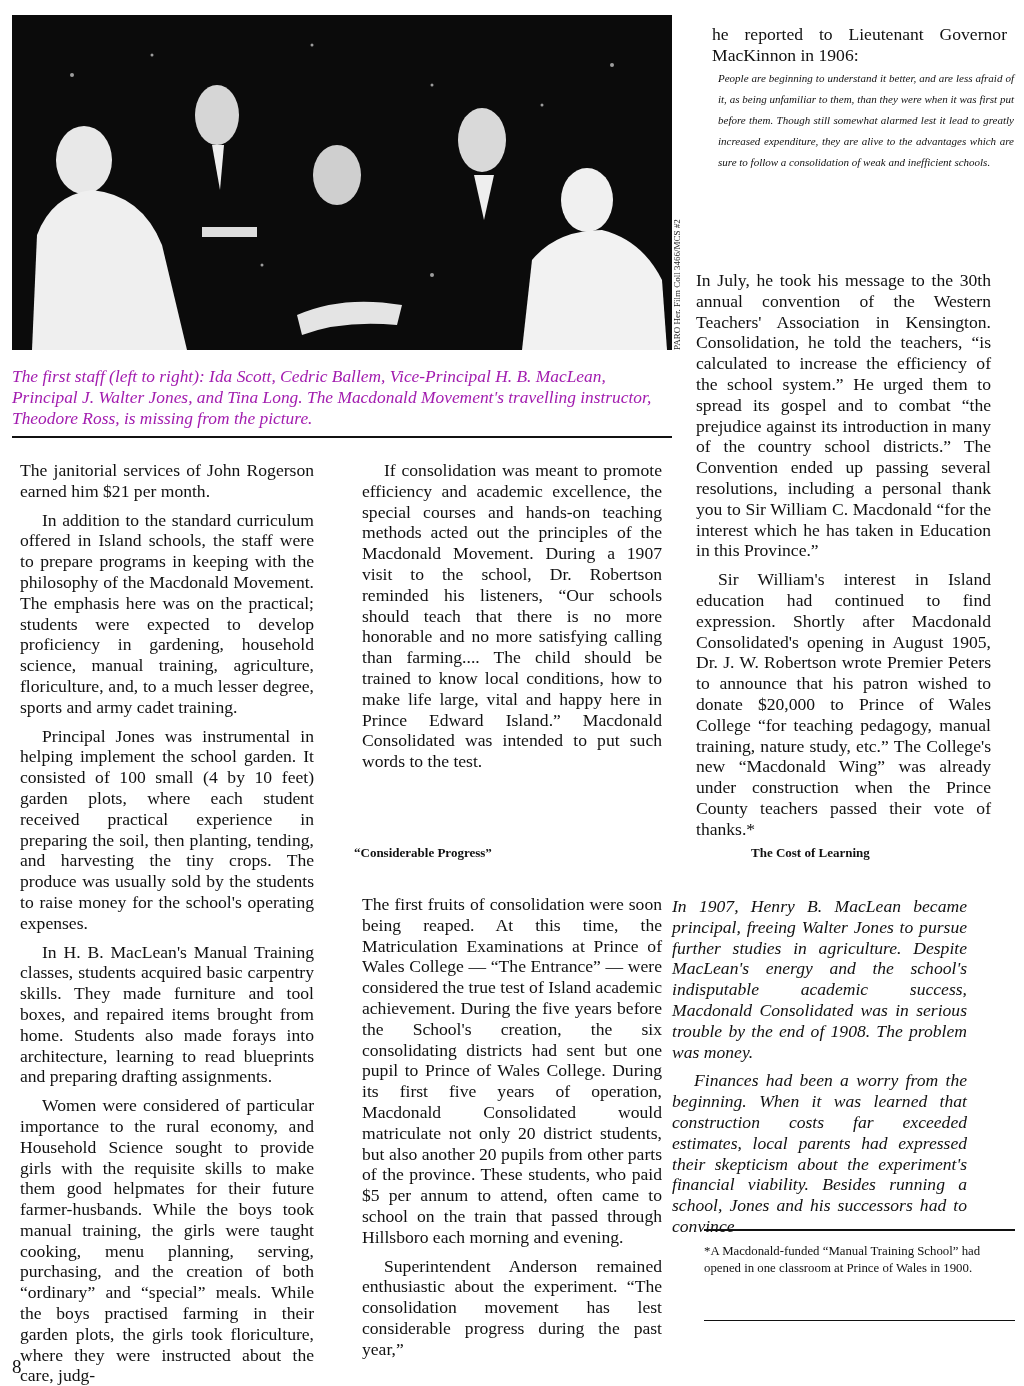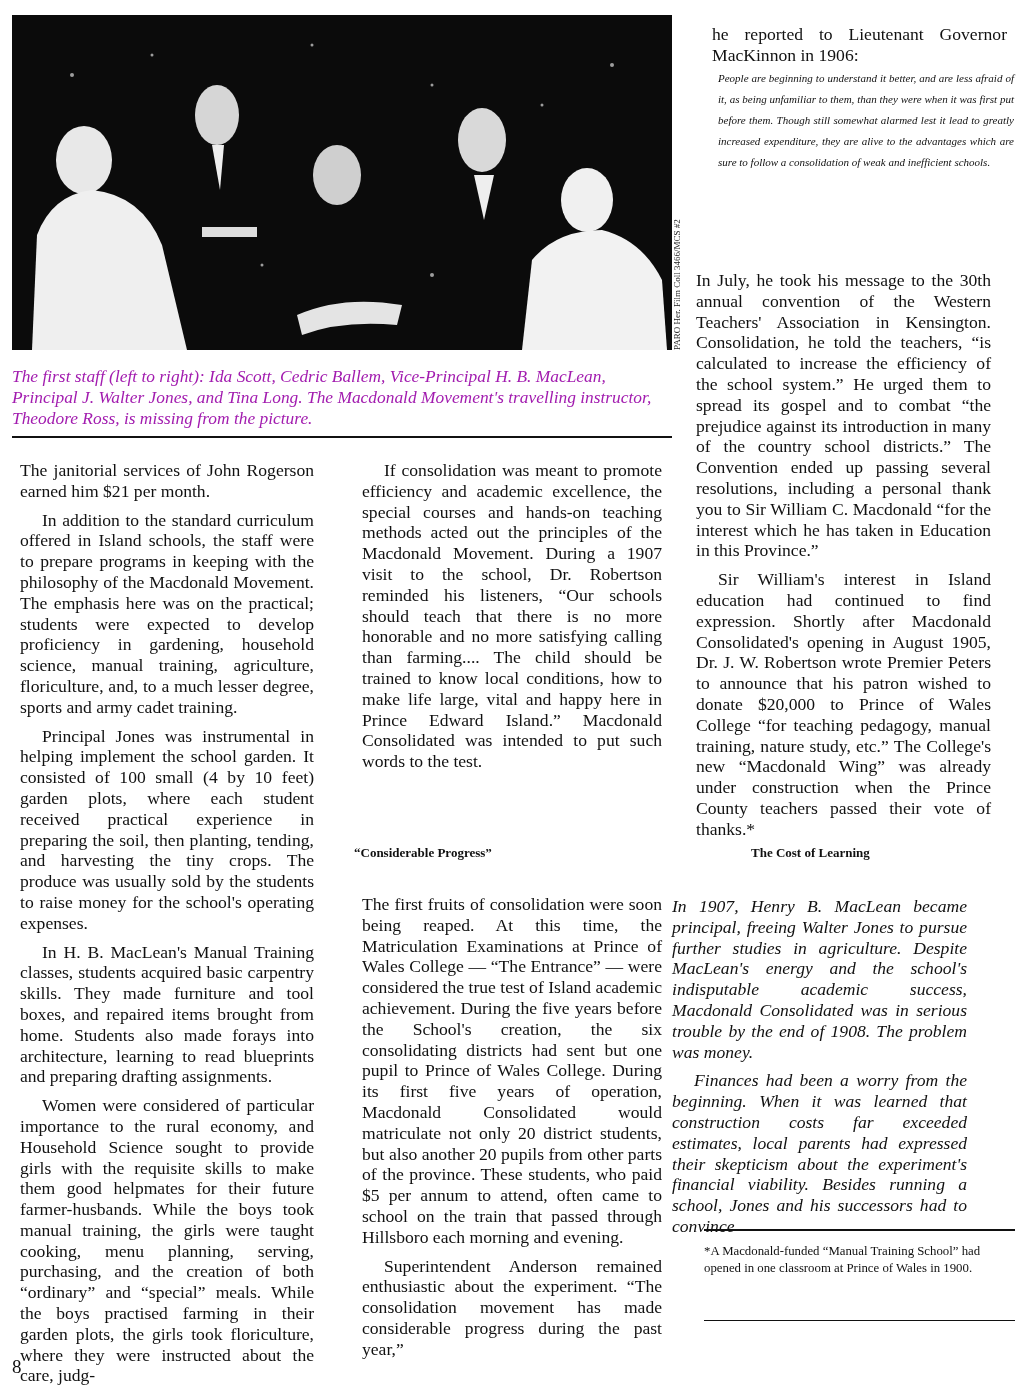--- a/index.html
+++ b/index.html
@@ -81,21 +81,21 @@
   <p class="ind">In H. B. MacLean's Manual Training classes, students acquired basic carpentry skills. They made furniture and tool boxes, and repaired items brought from home. Students also made forays into architecture, learning to read blueprints and preparing drafting assignments.</p>
   <p class="ind">Women were considered of particular importance to the rural economy, and Household Science sought to provide girls with the requisite skills to make them good helpmates for their future farmer-husbands. While the boys took manual training, the girls were taught cooking, menu planning, serving, purchasing, and the creation of both “ordinary” and “special” meals. While the boys practised farming in their garden plots, the girls took floriculture, where they were instructed about the care, judg-</p>
 </div>
 
 <div class="col col2">
   <p class="ind">If consolidation was meant to promote efficiency and academic excellence, the special courses and hands-on teaching methods acted out the principles of the Macdonald Movement. During a 1907 visit to the school, Dr. Robertson reminded his listeners, “Our schools should teach that there is no more honorable and no more satisfying calling than farming.... The child should be trained to know local conditions, how to make life large, vital and happy here in Prince Edward Island.” Macdonald Consolidated was intended to put such words to the test.</p>
 </div>
 <div class="heading h1">“Considerable Progress”</div>
 <div class="col col2b">
   <p>The first fruits of consolidation were soon being reaped. At this time, the Matriculation Examinations at Prince of Wales College — “The Entrance” — were considered the true test of Island academic achievement. During the five years before the School's creation, the six consolidating districts had sent but one pupil to Prince of Wales College. During its first five years of operation, Macdonald Consolidated would matriculate not only 20 district students, but also another 20 pupils from other parts of the province. These students, who paid $5 per annum to attend, often came to school on the train that passed through Hillsboro each morning and evening.</p>
-  <p class="ind">Superintendent Anderson remained enthusiastic about the experiment. “The consolidation movement has made considerable progress during the past year,”</p>
+  <p class="ind">Superintendent Anderson remained enthusiastic about the experiment. “The consolidation movement has lest considerable progress during the past year,”</p>
 </div>
 
 <div class="col col3a">
   <p>he reported to Lieutenant Governor MacKinnon in 1906:</p>
 </div>
 <div class="quote">People are beginning to understand it better, and are less afraid of it, as being unfamiliar to them, than they were when it was first put before them. Though still somewhat alarmed lest it lead to greatly increased expenditure, they are alive to the advantages which are sure to follow a consolidation of weak and inefficient schools.</div>
 <div class="col col3b">
   <p>In July, he took his message to the 30th annual convention of the Western Teachers' Association in Kensington. Consolidation, he told the teachers, “is calculated to increase the efficiency of the school system.” He urged them to spread its gospel and to combat “the prejudice against its introduction in many of the country school districts.” The Convention ended up passing several resolutions, including a personal thank you to Sir William C. Macdonald “for the interest which he has taken in Education in this Province.”</p>
   <p class="ind">Sir William's interest in Island education had continued to find expression. Shortly after Macdonald Consolidated's opening in August 1905, Dr. J. W. Robertson wrote Premier Peters to announce that his patron wished to donate $20,000 to Prince of Wales College “for teaching pedagogy, manual training, nature study, etc.” The College's new “Macdonald Wing” was already under construction when the Prince County teachers passed their vote of thanks.*</p>
 </div>

